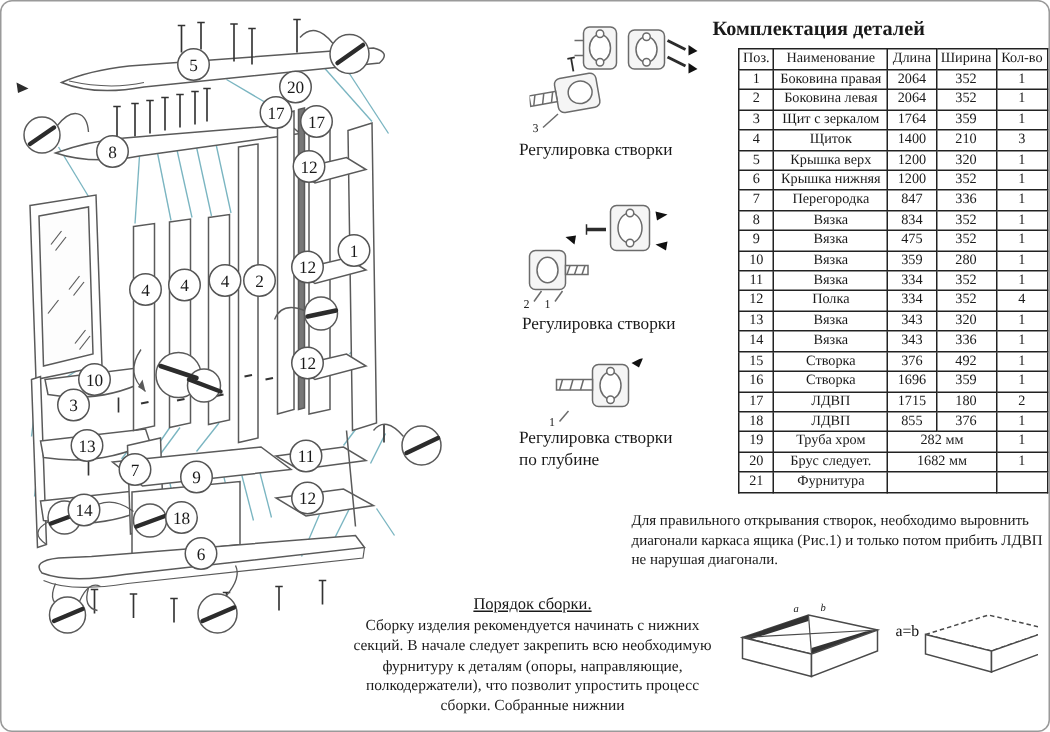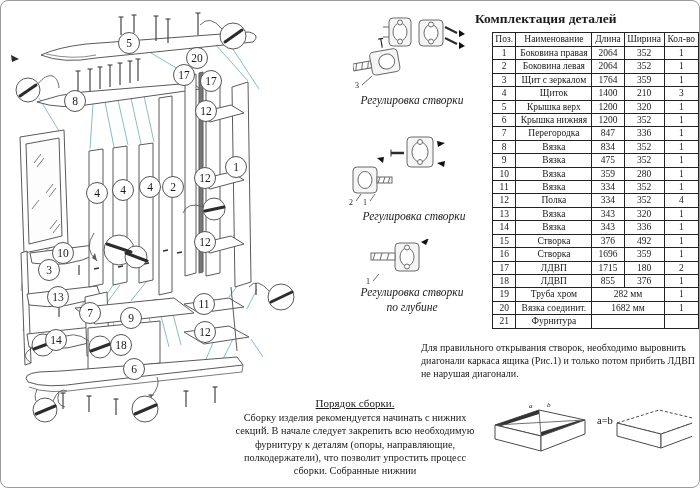--- a/index.html
+++ b/index.html
@@ -8,21 +8,21 @@
   .abs{position:absolute;}
   
   .title{left:474px;top:10px;width:216px;font-weight:bold;font-size:13.5px;}
   table.parts{border-collapse:collapse;position:absolute;left:476px;top:31px;font-size:9.5px;margin-left:15px;}
   table.parts td,table.parts th{border:1px solid #222;text-align:center;padding:0 2px;line-height:12.4px;height:12.4px;font-weight:normal;white-space:nowrap;}
   table.parts th{height:13px;}
   .col-pos{width:20px}.col-name{width:80px}.col-len{width:31px}.col-wid{width:38px}.col-qty{width:34px}
   .note{left:420px;top:340px;width:278px;text-align:left;font-size:10px;line-height:13px;}
   .fig-label{left:486px;top:388px;width:160px;text-align:center;font-size:12px;}
   
-  .cap{width:132px;text-align:center;font-size:11.5px;line-height:15px;font-style:italic;}
+  .cap{width:132px;font-size:11.5px;line-height:15px;}
   .cap1{left:345px;top:92px;}
   .cap2{left:347px;top:208px;}
   .cap3{left:345px;top:284px;}
   
   .assembly{left:233px;top:396px;width:242px;text-align:center;font-size:10.3px;line-height:13.2px;}
   .assembly .hd{font-weight:normal;text-decoration:underline;font-size:11px;margin-bottom:1px;}
   svg text{font-family:"Liberation Serif","DejaVu Serif",serif;}
 </style>
 </head>
 <body>
@@ -558,21 +558,21 @@
           <td>1</td>
         </tr>
         <tr>
           <td>19</td>
           <td>Труба хром</td>
           <td colspan="2">282 мм</td>
           <td>1</td>
         </tr>
         <tr>
           <td>20</td>
-          <td>Вязка соединит.</td>
+          <td>Брус следует.</td>
           <td colspan="2">1682 мм</td>
           <td>1</td>
         </tr>
         <tr>
           <td>21</td>
           <td>Фурнитура</td>
           <td colspan="2"></td>
           <td></td>
         </tr>
       </tbody>

